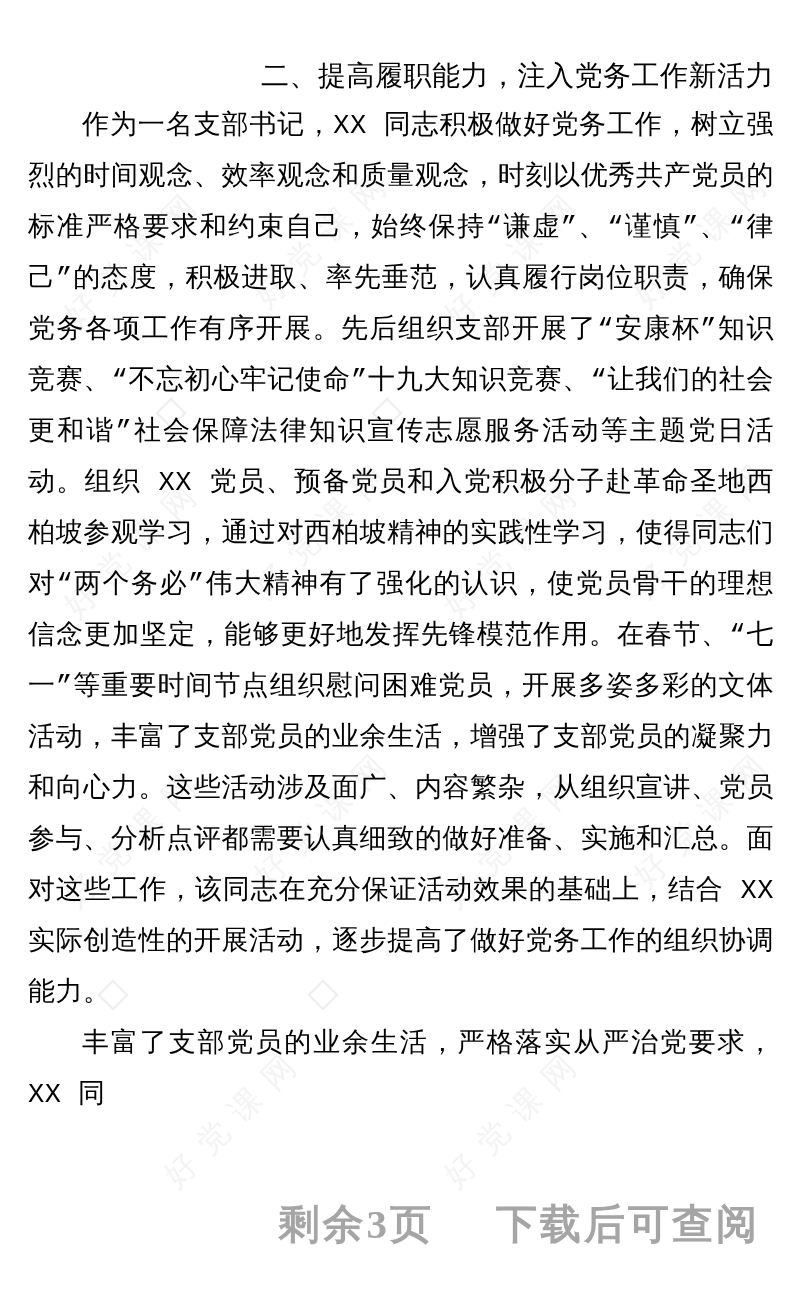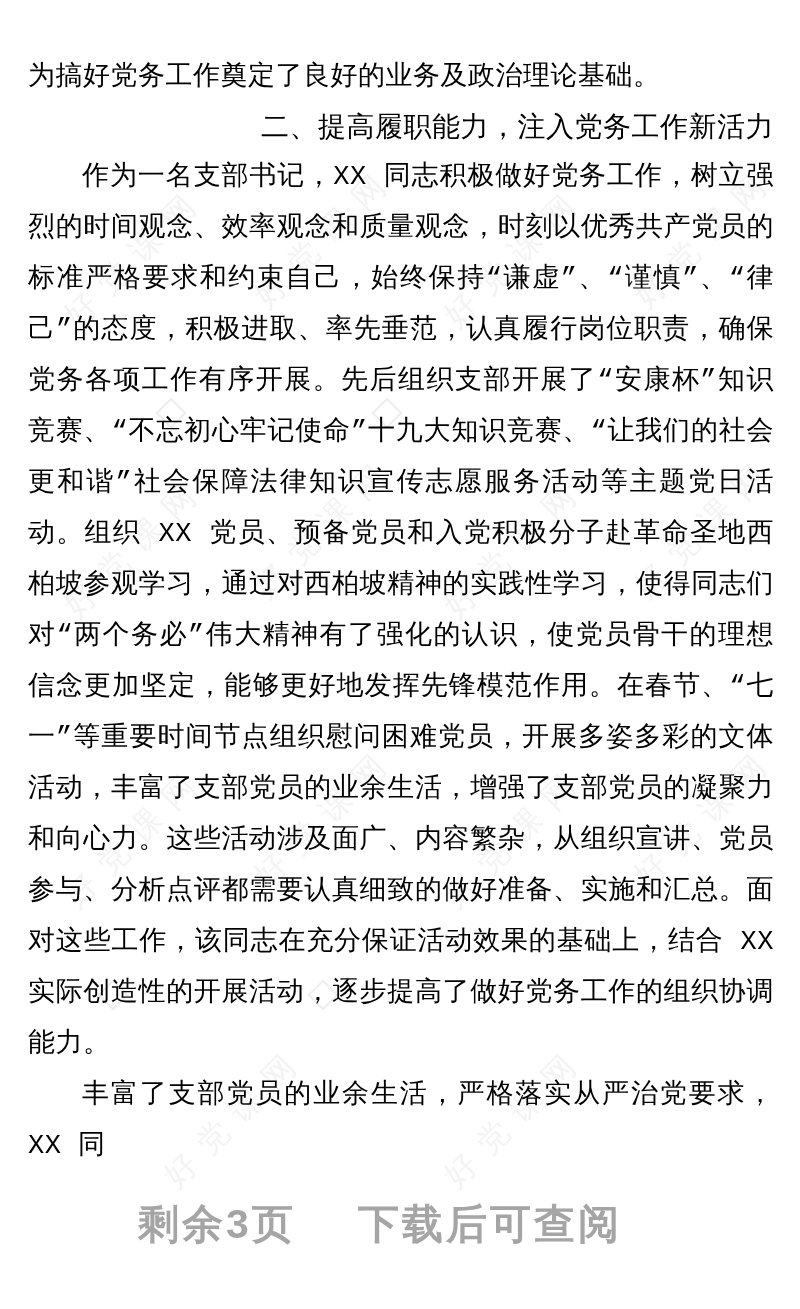--- a/index.html
+++ b/index.html
@@ -69,22 +69,22 @@
     font-size: 28px;
     text-align: right;
   }
   
   .footer {
     position: absolute;
     top: 1196px;
     left: 0;
     width: 760px;
     z-index: 1;
-    text-align: center;
-    font-family: Liberation Sans, sans-serif;
+    text-align: right;
+    font-family: Liberation Serif, serif;
     font-weight: 700;
     font-size: 41px;
     letter-spacing: 3px;
     line-height: 56px;
   }
   .footer .footer-gap {
     display: inline-block;
     width: 62px;
   }
 </style>
@@ -108,21 +108,20 @@
       <div class="wm-tile" style="left: 640px; top: 860px; color: rgba(140, 140, 140, 0.1);">好党课网</div>
       <div class="wm-tile" style="left: 170px; top: 1160px; color: rgba(140, 140, 140, 0.1);">好党课网</div>
       <div class="wm-tile" style="left: 450px; top: 1160px; color: rgba(140, 140, 140, 0.1);">好党课网</div>
       <div class="wm-diamond" style="left: 160px; top: 402px;"></div>
       <div class="wm-diamond" style="left: 376px; top: 402px;"></div>
       <div class="wm-diamond" style="left: 102px; top: 984px;"></div>
       <div class="wm-diamond" style="left: 312px; top: 984px;"></div>
     </div>
 
   <div class="content" id="blocks-host">
-      <p class="block paragraph-continuation">为搞好党务工作奠定了良好的业务及政治理论基础。</p>
       <p class="block heading">二、提高履职能力，注入党务工作新活力</p>
       <p class="block paragraph">作为一名支部书记，XX 同志积极做好党务工作，树立强烈的时间观念、效率观念和质量观念，时刻以优秀共产党员的标准严格要求和约束自己，始终保持“谦虚”、“谨慎”、“律己”的态度，积极进取、率先垂范，认真履行岗位职责，确保党务各项工作有序开展。先后组织支部开展了“安康杯”知识竞赛、“不忘初心牢记使命”十九大知识竞赛、“让我们的社会更和谐”社会保障法律知识宣传志愿服务活动等主题党日活动。组织 XX 党员、预备党员和入党积极分子赴革命圣地西柏坡参观学习，通过对西柏坡精神的实践性学习，使得同志们对“两个务必”伟大精神有了强化的认识，使党员骨干的理想信念更加坚定，能够更好地发挥先锋模范作用。在春节、“七一”等重要时间节点组织慰问困难党员，开展多姿多彩的文体活动，丰富了支部党员的业余生活，增强了支部党员的凝聚力和向心力。这些活动涉及面广、内容繁杂，从组织宣讲、党员参与、分析点评都需要认真细致的做好准备、实施和汇总。面对这些工作，该同志在充分保证活动效果的基础上，结合 XX 实际创造性的开展活动，逐步提高了做好党务工作的组织协调能力。</p>
       <p class="block paragraph">丰富了支部党员的业余生活，严格落实从严治党要求，XX 同</p>
     </div>
 
   <div class="footer" id="footer-banner" style="color: rgb(165, 165, 165);">
     <span>剩余3页</span><span class="footer-gap"></span><span>下载后可查阅</span>
   </div>
 
 </div>

